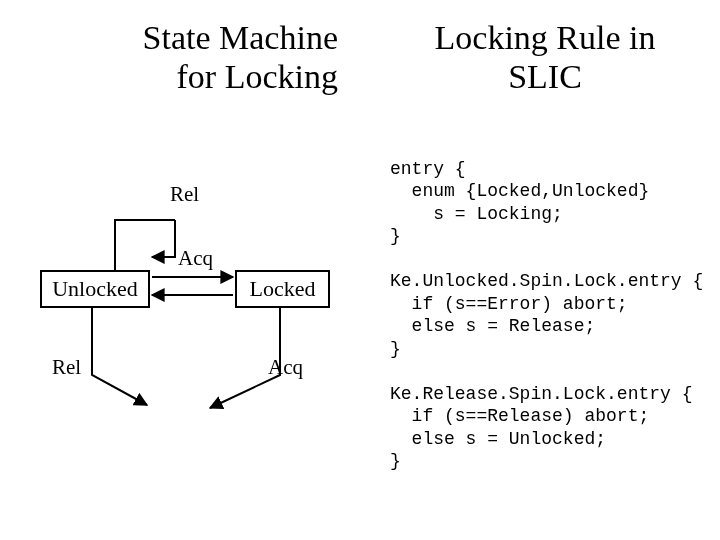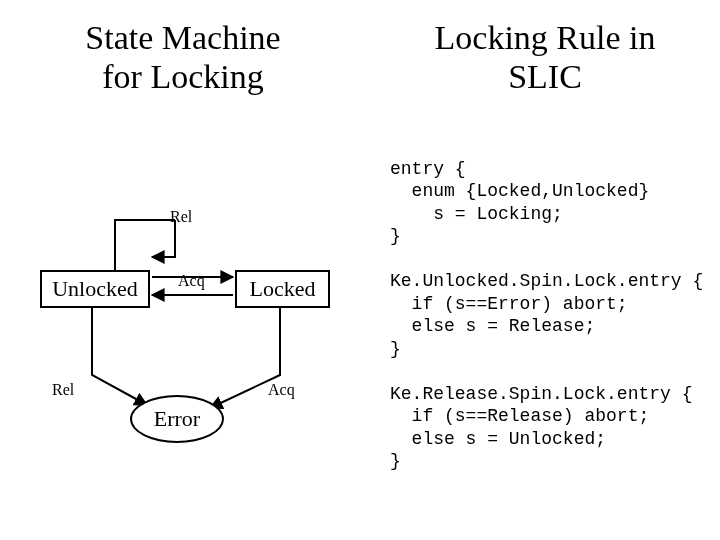--- a/index.html
+++ b/index.html
@@ -13,21 +13,21 @@
     position: relative;
     overflow: hidden;
   }
   .title {
     position: absolute;
     font-size: 34px;
     font-weight: 400;
     text-align: center;
     line-height: 1.15;
   }
-  #title-left  { left: 28px;  top: 18px; width: 310px; }
+  #title-left  { left: 28px;  top: 18px; width: 310px; text-align: right; }
   #title-right { left: 390px; top: 18px; width: 310px; }
 
   .diagram {
     position: absolute;
     left: 20px;
     top: 150px;
     width: 350px;
     height: 300px;
   }
   .state-box {
@@ -48,23 +48,22 @@
     border: 2px solid #000;
     border-radius: 50%;
     background: #fff;
     font-size: 22px;
     display: flex;
     align-items: center;
     justify-content: center;
   }
   .edge-label {
     position: absolute;
-    font-size: 16px;
+    font-size: 21px;
     background: transparent;
-    margin-top: 26px;
   }
   
   svg.diagram-lines {
     position: absolute;
     left: 0; top: 0;
     width: 350px; height: 300px;
     overflow: visible;
   }
 
   .code {
@@ -109,23 +108,20 @@
 
     <path d="M 260 155 L 260 225 L 190 258" fill="none" stroke="#000" stroke-width="2" marker-end="url(#arrow)"></path>
   </svg>
 
   <div id="box-locked" class="state-box">
     <span>Locked</span>
   </div>
   <div id="box-unlocked" class="state-box">
     <span>Unlocked</span>
   </div>
-  <div class="error-ellipse">
-    <span>Error</span>
-  </div>
 
   <span class="edge-label" style="left:150px; top:32px;">Rel</span>
   <span class="edge-label" style="left:158px; top:96px;">Acq</span>
   <span class="edge-label" style="left:32px; top:205px;">Rel</span>
   <span class="edge-label" style="left:248px; top:205px;">Acq</span>
 </div>
 
 <div class="code">
 <span>entry {</span>
 <span>  enum {Locked,Unlocked}</span>

